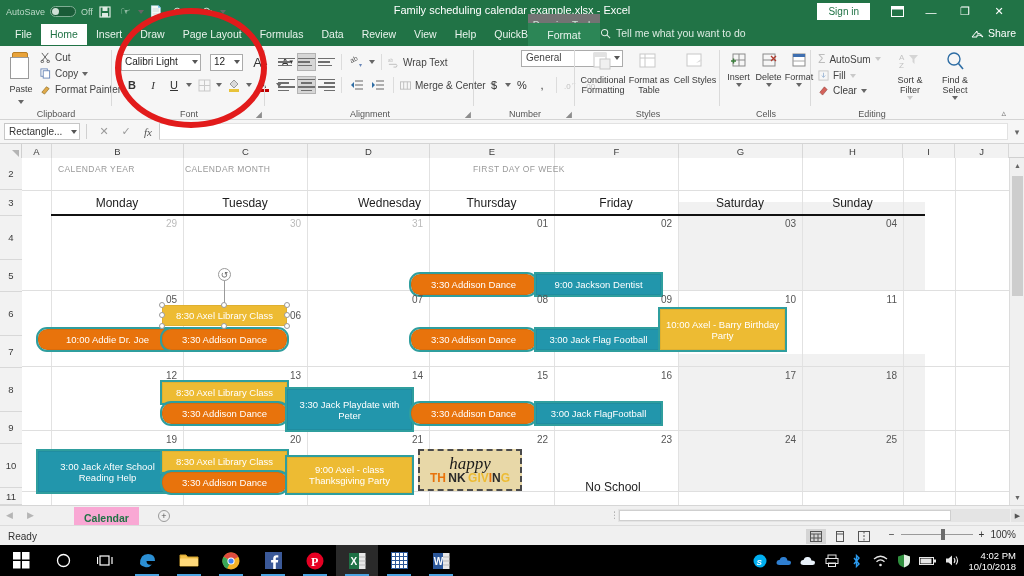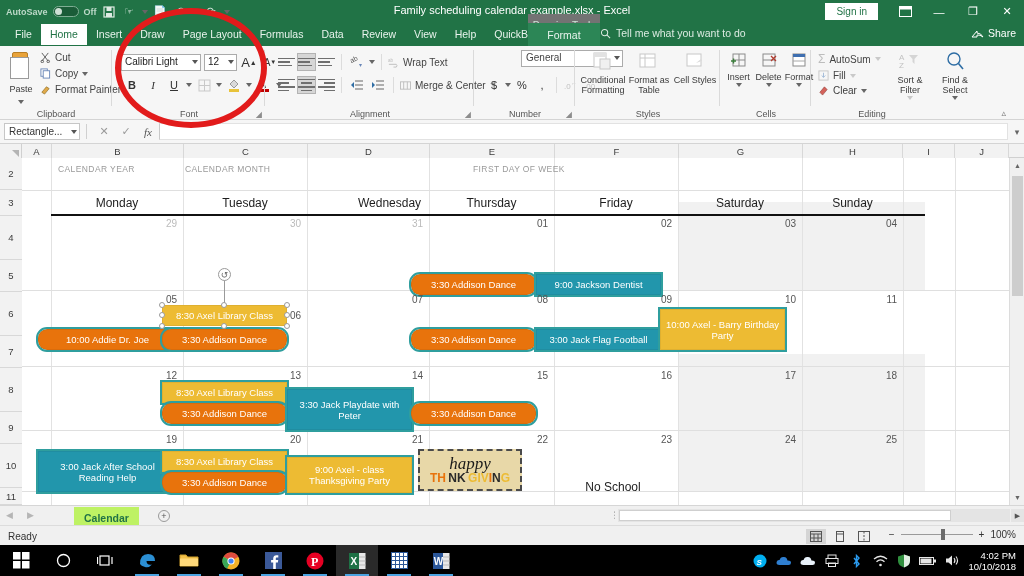--- a/index.html
+++ b/index.html
@@ -11,37 +11,37 @@
     -webkit-font-smoothing: antialiased;
   }
   #app { position:relative; width:1024px; height:576px; }
 
   
   .titlebar {
     position:absolute; left:0; top:0; width:1024px; height:23px;
     background:#217346; color:#ffffff;
   }
   .qat { position:absolute; left:6px; top:3px; display:flex; align-items:center; gap:5px; height:17px; }
-  .qat .lbl { font-size:9px; color:#bcd9c8;font-weight:bold; }
+  .qat .lbl { font-size:9px; color:#bcd9c8; }
   .toggle {
     width:26px; height:11px; border-radius:6px; background:#1a5c38;
     border:1px solid #7fae94; position:relative;
   }
   .toggle:after { content:""; position:absolute; left:1px; top:1px; width:7px; height:7px; border-radius:50%; background:#cfe0d6; }
   .qat-ico { width:15px; height:15px; opacity:.95; display:flex; align-items:center; justify-content:center; font-size:11px; color:#e9f2ec; }
   .title-text {
     position:absolute; left:0; top:4px; width:1024px; text-align:center;
     font-size:11px; color:#ffffff;
   }
   .drawing-tools {
     position:absolute; left:528px; top:14px; width:72px; height:23px;
     background:#737373; color:#cfe5d8; font-size:10px;
     display:flex; align-items:center; justify-content:center;
   }
-  .win-right { position:absolute; right:0; top:2px; display:flex; align-items:center; gap:0px; }
+  .win-right { position:absolute; right:8px; top:2px; display:flex; align-items:center; gap:0px; }
   .signin {
     background:#ffffff; color:#217346; font-size:10px; padding:2px 10px;
     border:1px solid #ffffff; margin-right:10px;
   }
   .wbtn { width:34px; height:19px; display:flex; align-items:center; justify-content:center; color:#fff; font-size:11px; }
 
   
   .tabrow {
     position:absolute; left:0; top:23px; width:1024px; height:23px;
     background:#217346; color:#ffffff;
@@ -179,21 +179,21 @@
 
   
   .vsb { position:absolute; right:0; top:14px; bottom:0; width:15px; background:#f0f0f0; border-left:1px solid #dcdcdc;}
   .vsb .thumb { position:absolute; left:2px; top:18px; width:11px; height:120px; background:#cdcdcd;}
   .sb-ar { position:absolute; left:0; width:15px; height:15px; display:flex; align-items:center; justify-content:center; font-size:7px; color:#666; background:#f0f0f0;}
 
   
   .tabsbar { position:absolute; left:0; top:505px; width:1024px; height:20px; background:#f0f0f0; border-top:1px solid #d6d6d6;}
   .navarrows { position:absolute; left:6px; top:4px; display:flex; gap:14px; color:#b5b5b5; font-size:9px; }
   .sheettab {
-    position:absolute; left:74px; top:1px; height:24px; background:#bef264;
+    position:absolute; left:74px; top:1px; height:24px; background:#f9a8d4;
     border-bottom:2px solid #217346; font-size:10.5px; color:#217346; font-weight:bold;
     display:flex; align-items:center; padding:0 10px;
   }
   .addsheet { position:absolute; left:158px; top:4px; width:12px; height:12px; border:1px solid #9a9a9a; border-radius:50%; color:#555; font-size:9px; display:flex; align-items:center; justify-content:center;}
   .hsb { position:absolute; right:14px; top:3px; width:392px; height:13px; background:#e4e4e4;}
   .hsb .thumb { position:absolute; left:1px; top:1px; width:332px; height:11px; background:#fff; border:1px solid #cfcfcf;}
   .hsb-ar { position:absolute; top:3px; width:13px; height:13px; background:#e4e4e4; display:flex; align-items:center; justify-content:center; font-size:7px; color:#555; }
   .tab-dots { position:absolute; left:610px; top:4px; color:#9a9a9a; font-size:9px; letter-spacing:1px;}
 
   
@@ -328,21 +328,21 @@
               <path d="M2 9 L7 3 L10 5 L5 11 Z" fill="#e0a94a" stroke="#8a6a1e" stroke-width=".7"></path>
             </svg>
           <span>Format Painter</span>
         </div>
       </div>
       <div class="glabel">Clipboard</div>
       <div class="sep"></div>
     </div>
 
     <div class="grp" style="left:113px; width:152px;">
-      <div style="position:absolute;left:8px;top:7px;display:flex;gap:3px;align-items:center;">
+      <div style="position:absolute;left:8px;top:7px;display:flex;gap:9px;align-items:center;">
         <div class="fontbox">
           <span>Calibri Light</span>
           <span class="cb-arrow"></span>
         </div>
         <div class="sizebox">
           <span>12</span>
           <span class="cb-arrow"></span>
         </div>
         <div class="fbtn" style="font-size:13px;">A<sup style="font-size:7px;">▲</sup></div>
         <div class="fbtn" style="font-size:10px;">A<sup style="font-size:6px;">▼</sup></div>
@@ -747,20 +747,21 @@
       <div class="daynum" style="left:285px;top:212px; width:116px;">14</div>
       <div class="daynum" style="left:407px;top:212px; width:119px;">15</div>
       <div class="daynum" style="left:532px;top:212px; width:118px;">16</div>
       <div class="daynum" style="left:656px;top:212px; width:118px;">17</div>
       <div class="daynum" style="left:780px;top:212px; width:95px;">18</div>
 
       <div class="event ev-gold ev-sel" style="left:140px;top:224px;width:125px;height:21px;">8:30 Axel Library Class</div>
       <div class="event ev-orange ev-sel" style="left:140px;top:245px;width:125px;height:21px;">3:30 Addison Dance</div>
       <div class="event ev-teal ev-sel" style="left:265px;top:231px;width:125px;height:41px;">3:30 Jack Playdate with Peter</div>
       <div class="event ev-orange ev-sel" style="left:389px;top:245px;width:125px;height:21px;">3:30 Addison Dance</div>
+      <div class="event ev-teal ev-sel" style="left:514px;top:245px;width:125px;height:21px;">3:00 Jack FlagFootball</div>
 
       <div class="daynum" style="left:29px; top:276px; width:126px;">19</div>
       <div class="daynum" style="left:161px;top:276px; width:118px;">20</div>
       <div class="daynum" style="left:285px;top:276px; width:116px;">21</div>
       <div class="daynum" style="left:407px;top:276px; width:119px;">22</div>
       <div class="daynum" style="left:532px;top:276px; width:118px;">23</div>
       <div class="daynum" style="left:656px;top:276px; width:118px;">24</div>
       <div class="daynum" style="left:780px;top:276px; width:95px;">25</div>
 
       <div class="event ev-teal ev-sel" style="left:16px; top:293px;width:139px;height:41px;">3:00 Jack After School Reading Help</div>

